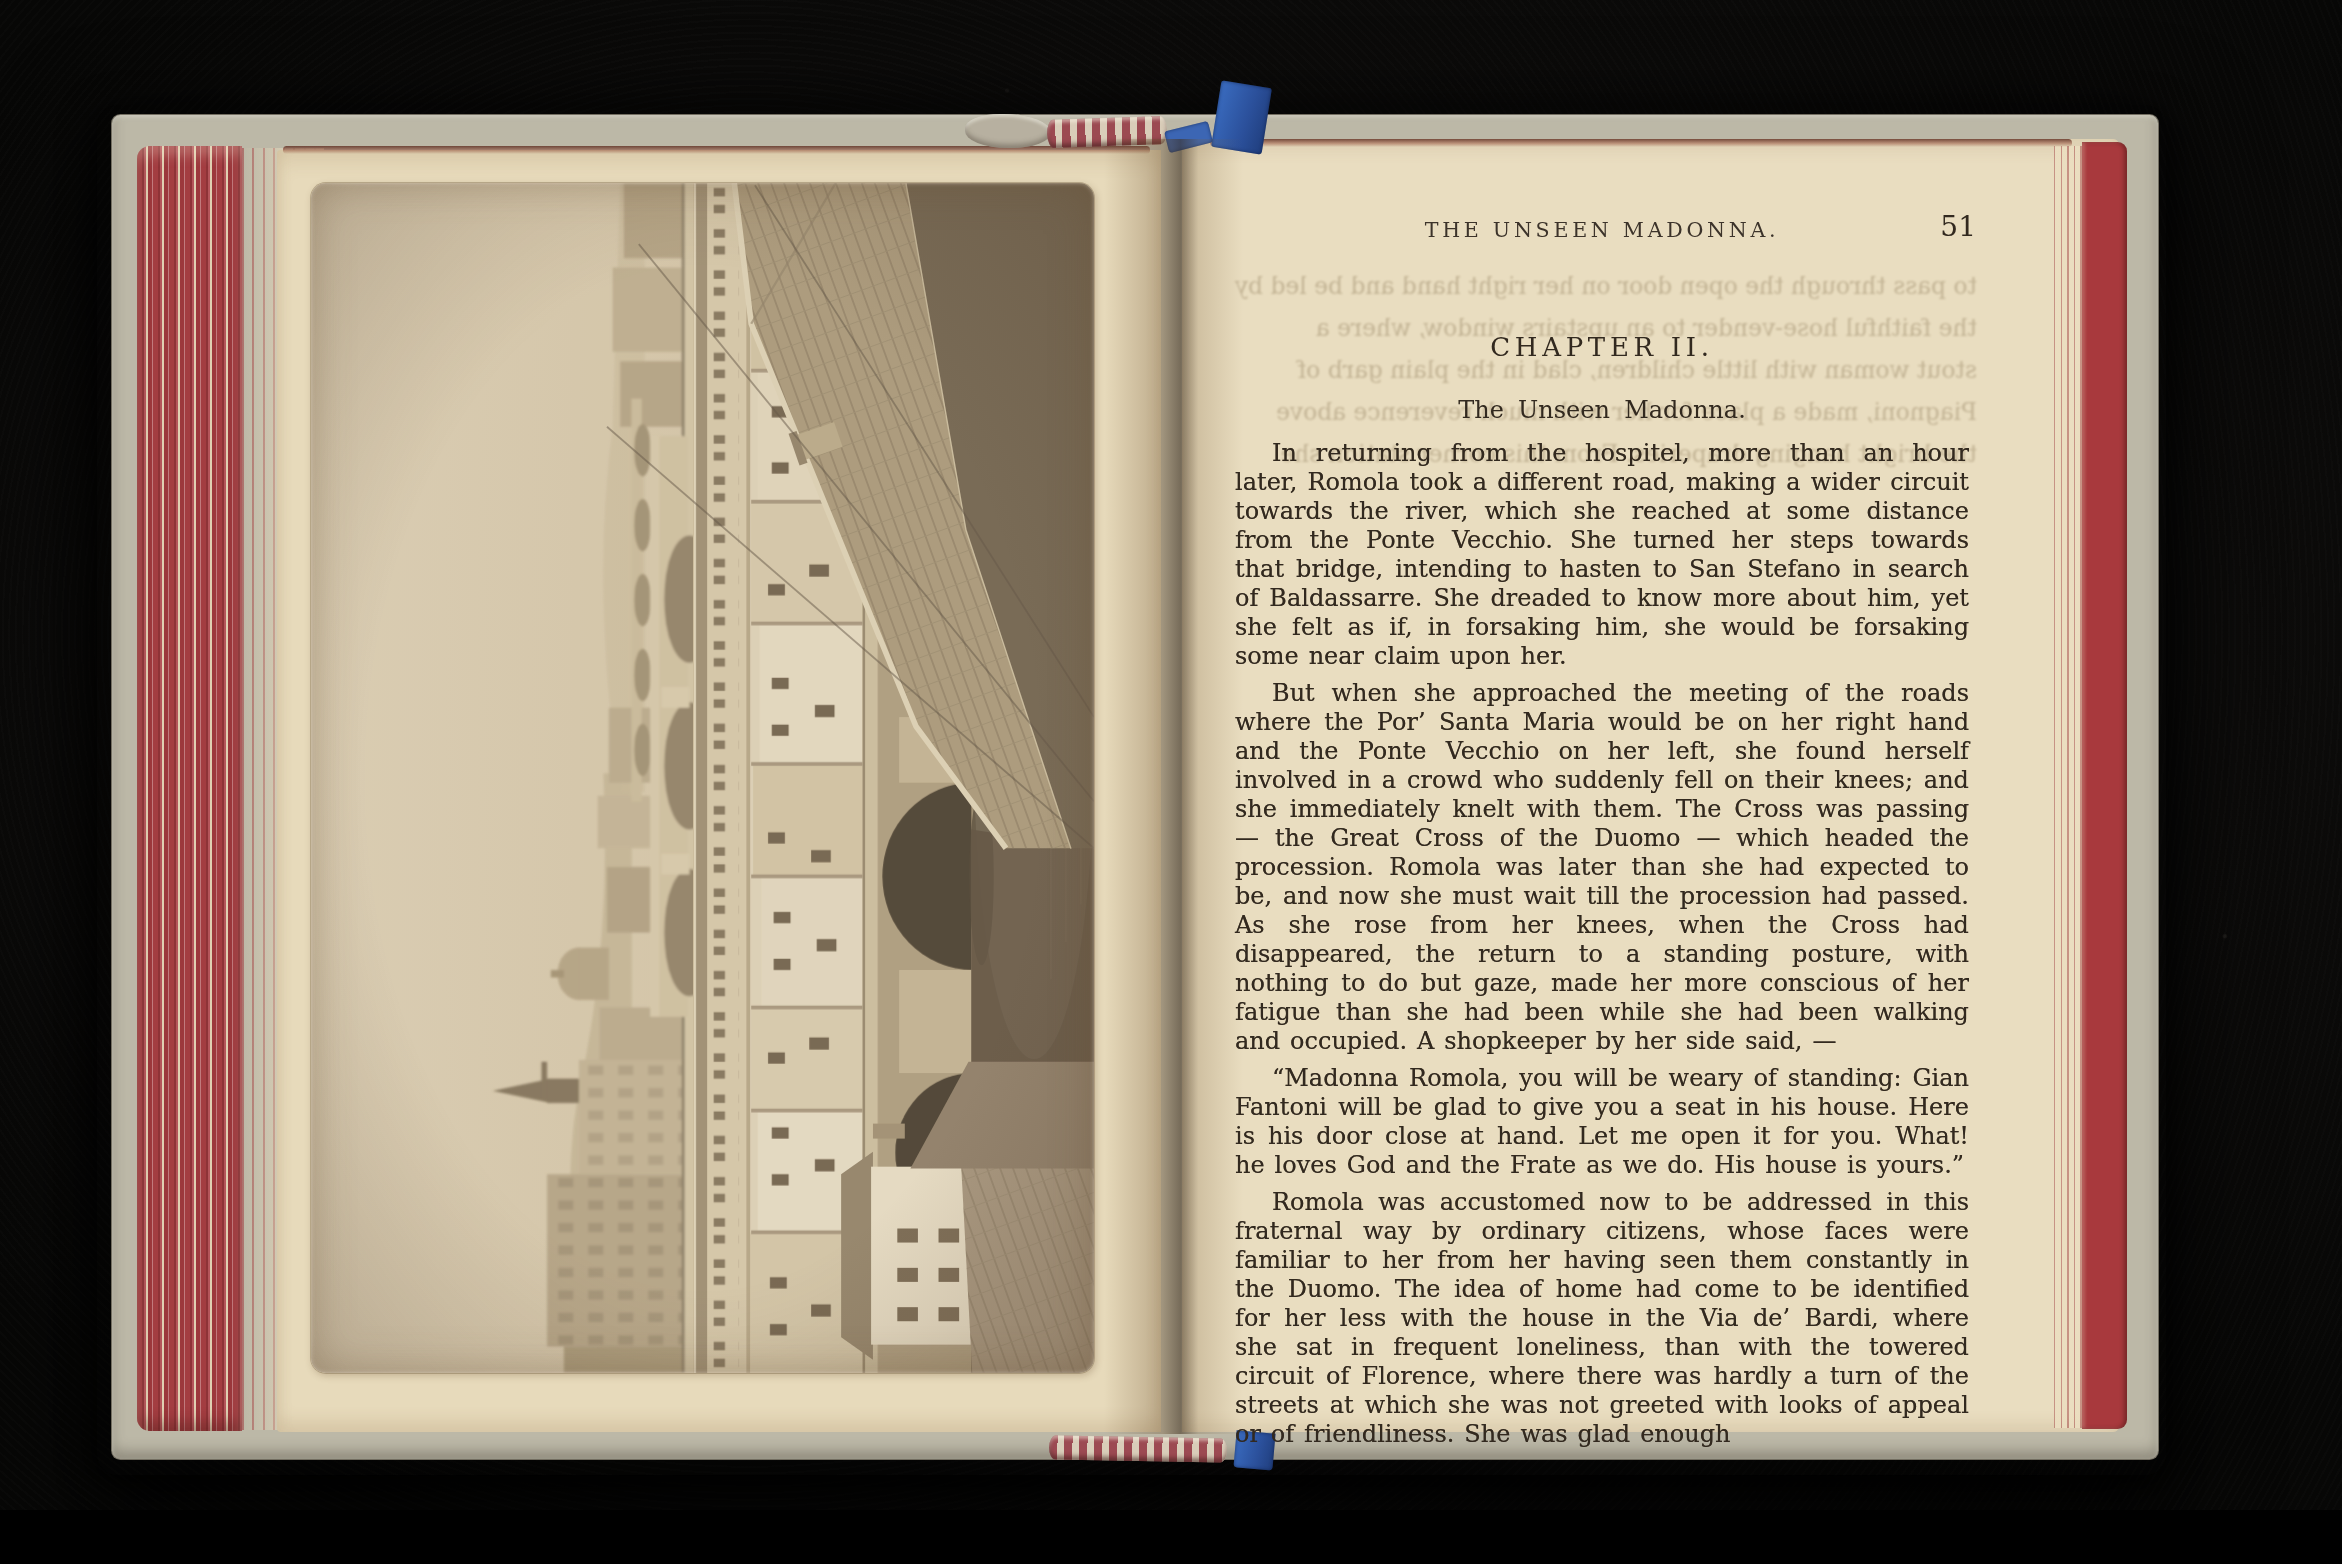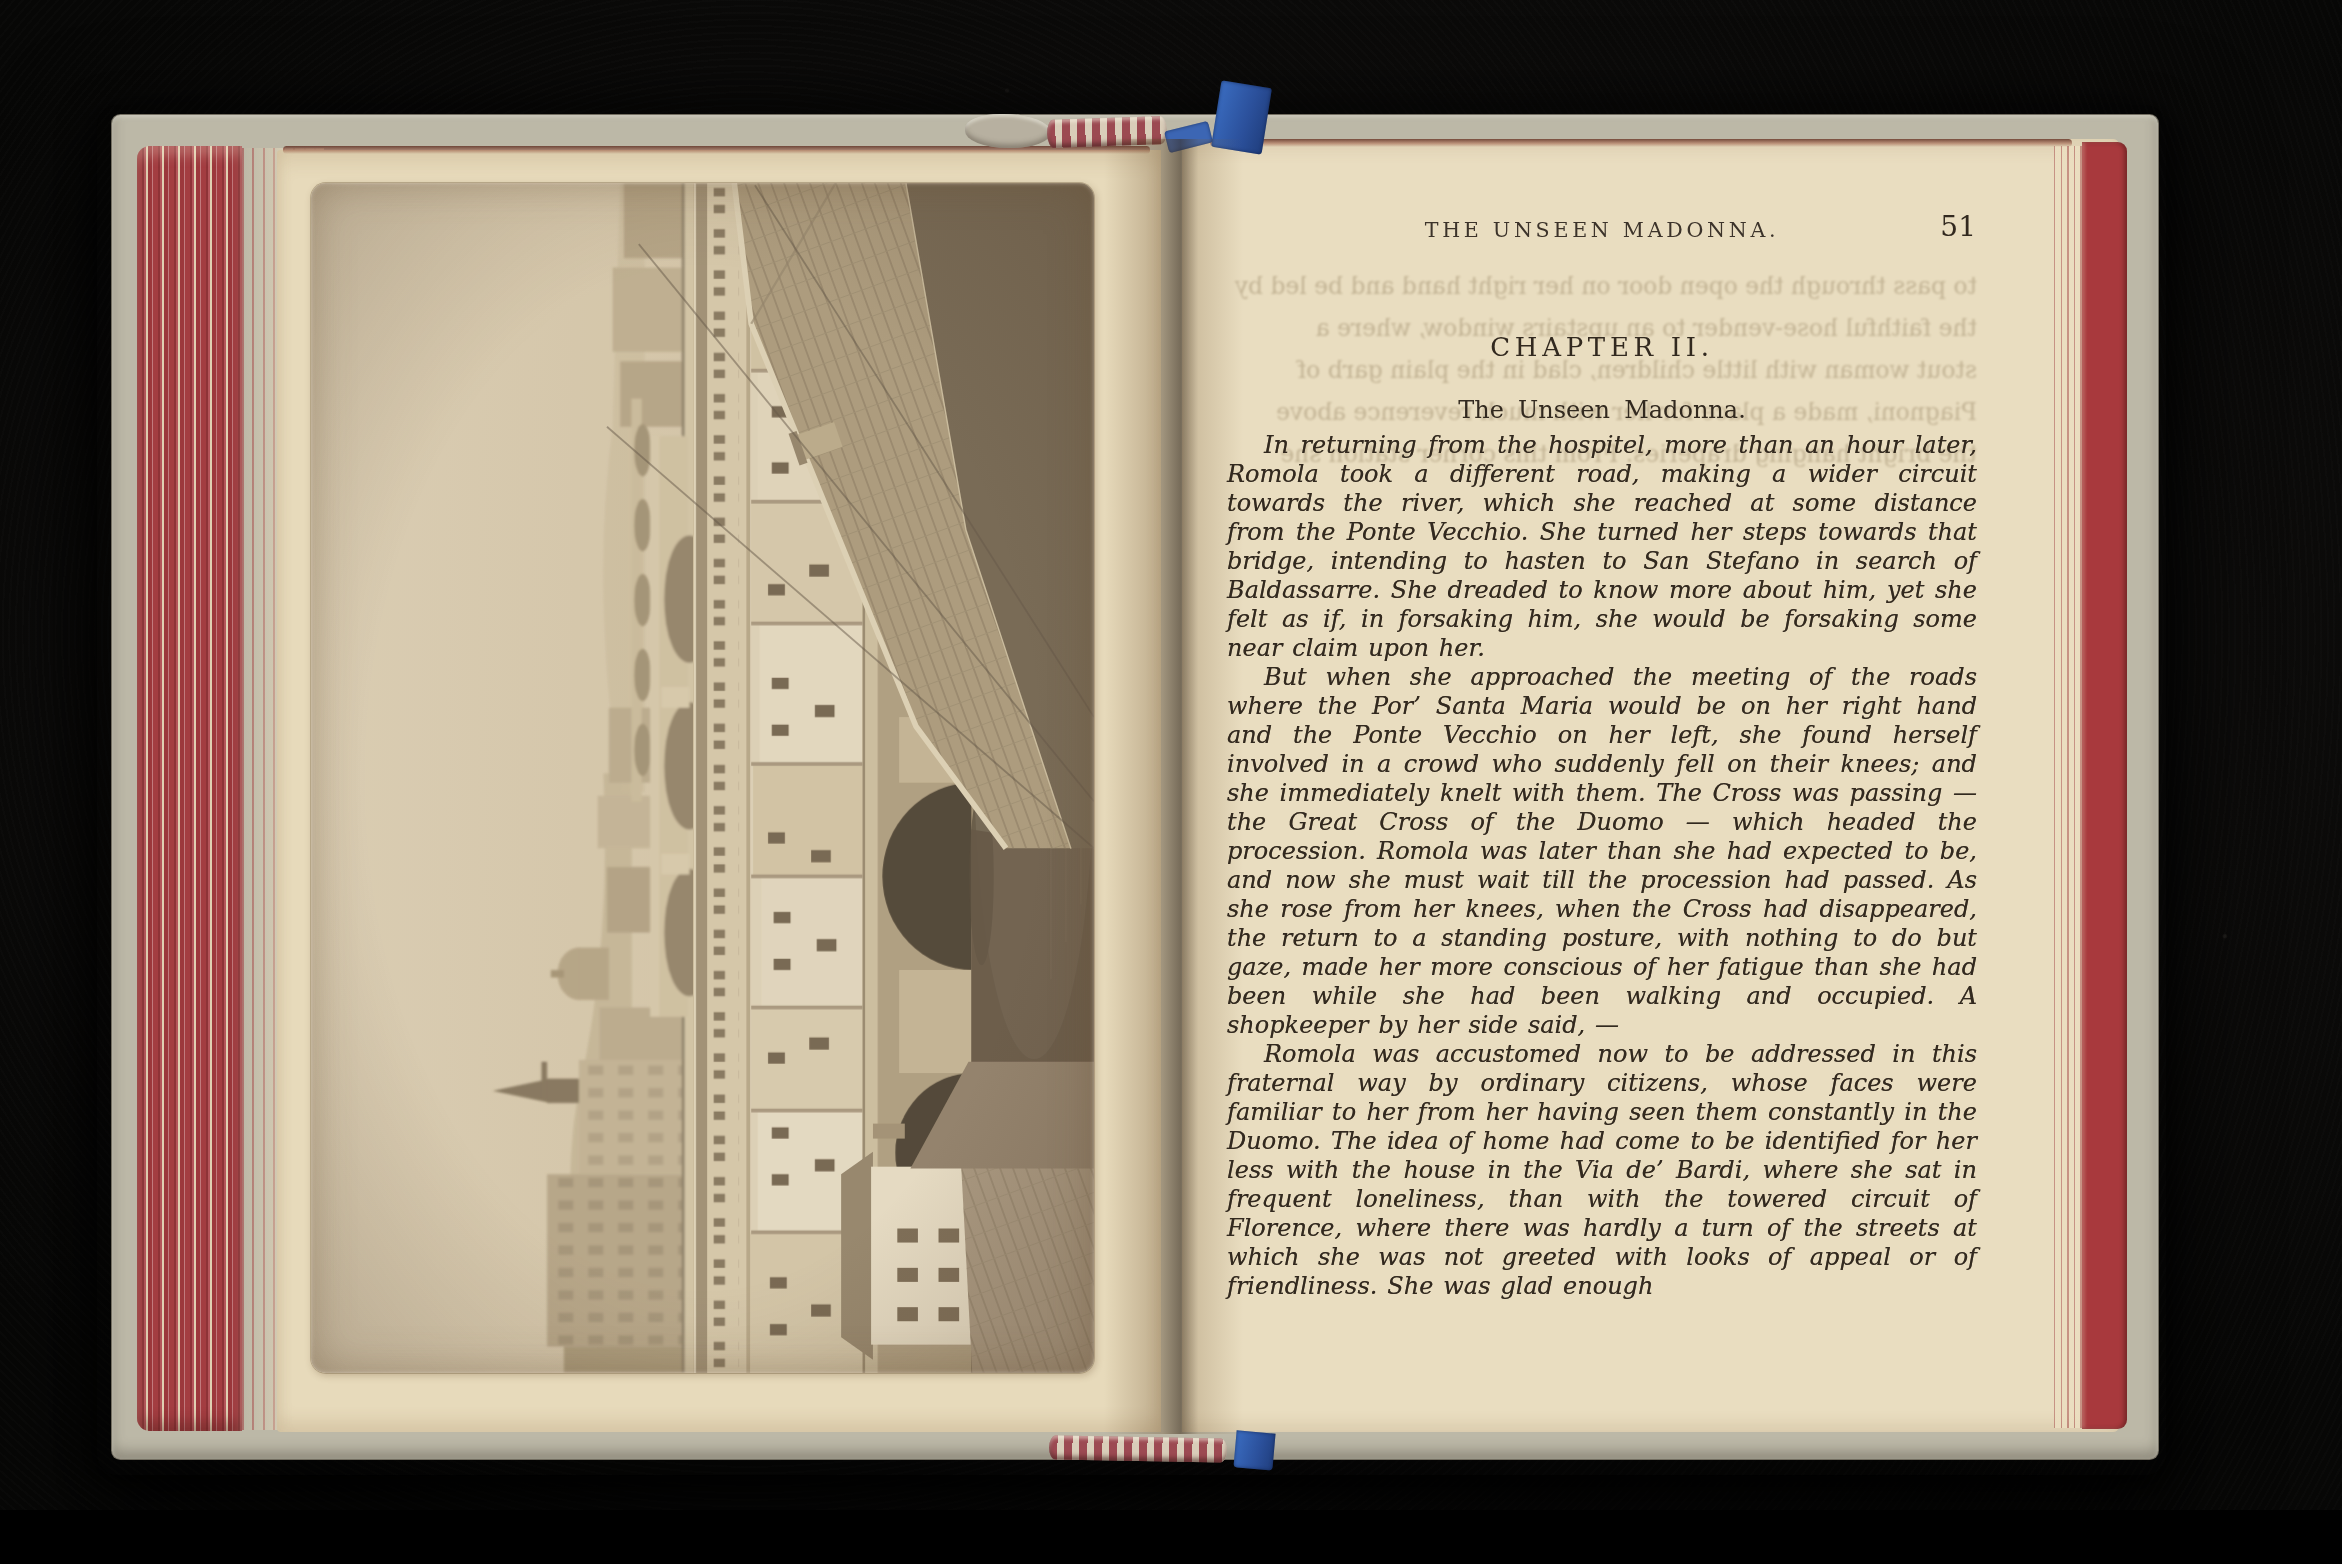--- a/index.html
+++ b/index.html
@@ -89,21 +89,21 @@
   .photo-scene{position:absolute;left:0;top:0;width:1190px;height:783px;transform-origin:0 0;
     transform:translateY(1190px) rotate(-90deg);}
   
   .textcol{position:absolute;left:45px;width:750px;color:#32291f;}
   .running-head{top:79px;text-align:center;font-size:20.6px;letter-spacing:3.7px;color:#3c332а;color:#3c332a;}
   .pagenum{position:absolute;left:712px;top:71px;width:82px;text-align:right;font-size:28px;color:#32291f;}
   .chapter-h{top:193px;text-align:center;font-size:26px;letter-spacing:4.7px;}
   .chapter-s{top:257px;text-align:center;font-size:24px;word-spacing:6.6px;}
   .bodytext{top:292px;font-size:24px;line-height:29px;text-align:justify;word-spacing:2.3px;
     text-shadow:0 0 0.6px rgba(45,34,22,.65);}
-  .bodytext p{margin:0;text-indent:37px;font-style:italic;}
+  .bodytext p{margin:8px;text-indent:37px;}
   .ghost{position:absolute;left:45px;top:126px;width:750px;transform:scaleX(-1);
     color:rgba(118,98,62,.8);opacity:.42;filter:blur(1px);font-size:23.4px;line-height:42px;z-index:0;}
   .layer2{position:relative;z-index:2;}
 </style>
 </head>
 <body>
 
 <div class="stage">
   <div class="felt"></div>
   <div class="book-shadow"></div>
@@ -355,20 +355,21 @@
       <div>Piagnoni, made a place for her with much reverence above</div>
       <div>the bright hanging draperies.  From this corner station she</div>
     </div>
     <div class="textcol running-head layer2" style="position:absolute;">THE UNSEEN MADONNA.</div>
     <div class="pagenum layer2">51</div>
     <div class="textcol chapter-h layer2" style="position:absolute;">CHAPTER II.</div>
     <div class="textcol chapter-s layer2" style="position:absolute;">The Unseen Madonna.</div>
     <div class="textcol bodytext layer2" style="position:absolute;">
       <p>In returning from the hospitel, more than an hour later, Romola took a different road, making a wider circuit towards the river, which she reached at some distance from the Ponte Vecchio.  She turned her steps towards that bridge, intending to hasten to San Stefano in search of Baldassarre.  She dreaded to know more about him, yet she felt as if, in forsaking him, she would be forsaking some near claim upon her.</p>
       <p>But when she approached the meeting of the roads where the Por’ Santa Maria would be on her right hand and the Ponte Vecchio on her left, she found herself involved in a crowd who suddenly fell on their knees; and she immediately knelt with them.  The Cross was passing — the Great Cross of the Duomo — which headed the procession.  Romola was later than she had expected to be, and now she must wait till the procession had passed.  As she rose from her knees, when the Cross had disappeared, the return to a standing posture, with nothing to do but gaze, made her more conscious of her fatigue than she had been while she had been walking and occupied.  A shopkeeper by her side said, —</p>
+      <p>“Madonna Romola, you will be weary of standing: Gian Fantoni will be glad to give you a seat in his house.  Here is his door close at hand.  Let me open it for you.  What! he loves God and the Frate as we do.  His house is yours.”</p>
       <p>Romola was accustomed now to be addressed in this fraternal way by ordinary citizens, whose faces were familiar to her from her having seen them constantly in the Duomo.  The idea of home had come to be identified for her less with the house in the Via de’ Bardi, where she sat in frequent loneliness, than with the towered circuit of Florence, where there was hardly a turn of the streets at which she was not greeted with looks of appeal or of friendliness.  She was glad enough</p>
     </div>
   </div>
 
   <div class="speck" style="left:1128px;top:206px;width:6.6px;height:8.4px;"></div>
   <div class="speck" style="left:2001px;top:259px;width:4.7px;height:4.7px;opacity:.5;"></div>
   <div class="speck" style="left:646px;top:1405px;width:5.6px;height:4.7px;opacity:.4;"></div>
 </div>
 
 

